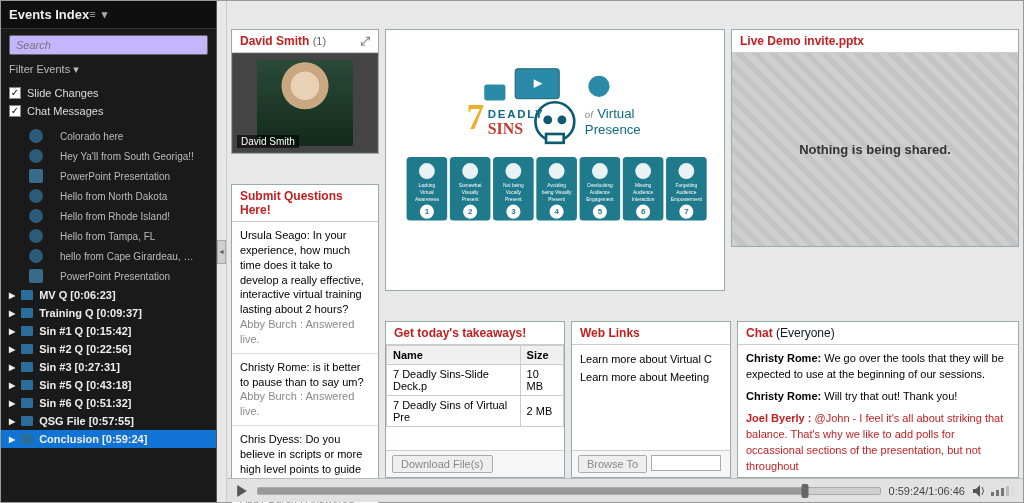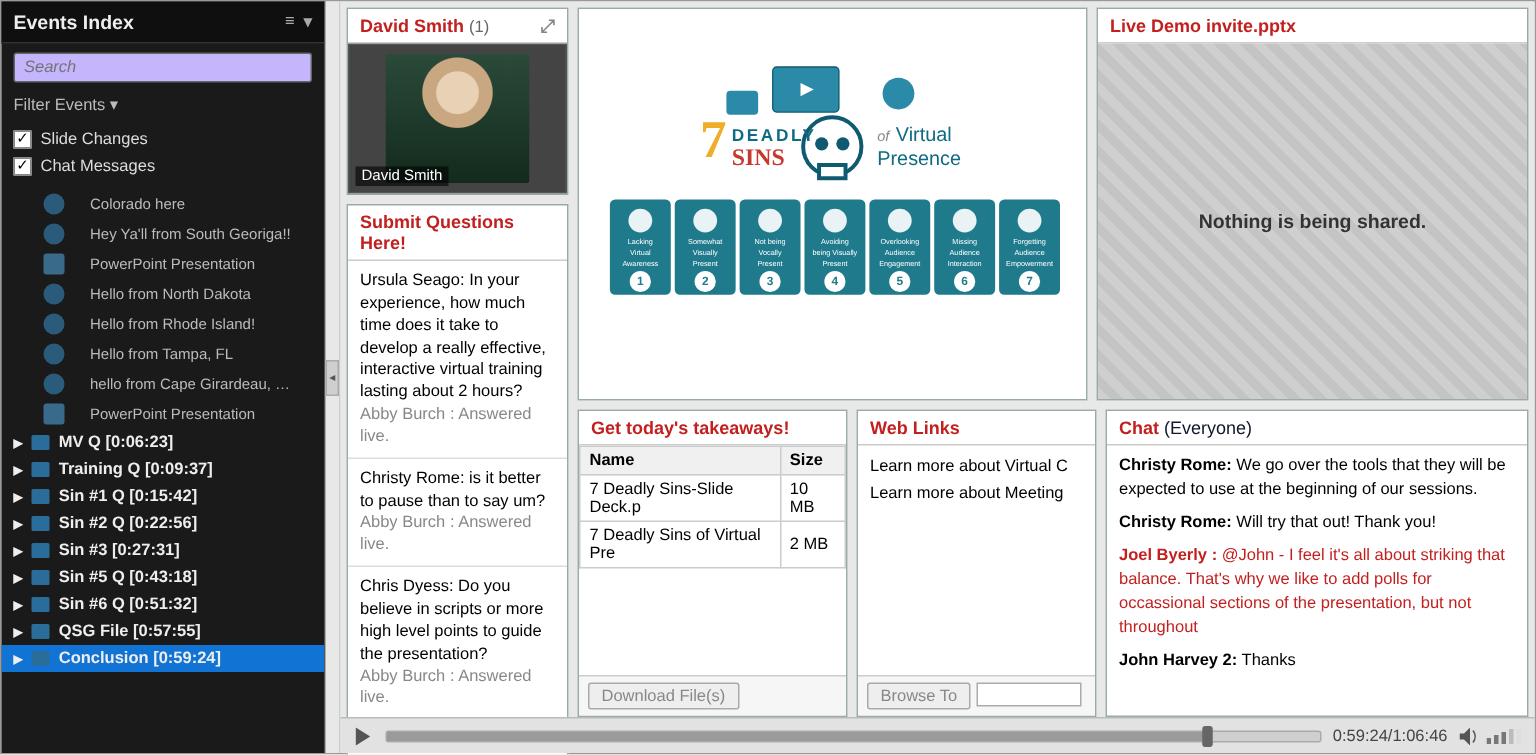--- a/index.html
+++ b/index.html
@@ -1,20 +1,20 @@
 <!DOCTYPE html>
 <html><head>
 <meta charset="utf-8">
 <style>
   * { box-sizing: border-box; margin: 0; padding: 0; }
   html, body { width: 1024px; height: 503px; font-family: Arial, sans-serif; font-size: 11px; overflow: hidden; background:#fff; }
   .app { display: flex; width: 100%; height: 100%; border:1px solid #999; }
   
   .sidebar { width: 216px; background:#1a1a1a; color:#eee; display:flex; flex-direction:column; border-right:1px solid #555;}
-  .sb-header { display:flex; align-items:center; justify-content:space-between; padding:6px 8px; font-weight:bold; font-size:13px; background:#0f0f0f; border-bottom:1px solid #333;}
+  .sb-header { display:flex; align-items:center; justify-content:flex-start; padding:6px 8px; font-weight:bold; font-size:13px; background:#0f0f0f; border-bottom:1px solid #333;}
   .sb-header .icons { display:flex; gap:6px; color:#aaa; font-size:11px;}
   .sb-search { padding:6px 8px; }
   .sb-search input { width:100%; padding:3px 6px; font-style:italic; font-size:11px; background:#c4b5fd; border:1px solid #666; border-radius:2px;}
   .sb-filter { padding:2px 8px 6px 8px; color:#bbb; font-size:11px; cursor:pointer;}
   .sb-filter::after { content:" "; }
   .sb-checks { padding:2px 8px; }
   .sb-check { display:flex; align-items:center; gap:6px; padding:3px 0; color:#ddd; font-size:11px; cursor:pointer;}
   .sb-check .box { width:12px; height:12px; background:#fff; border:1px solid #888; display:inline-flex; align-items:center; justify-content:center; color:#000; font-size:10px; line-height:1;}
   .sb-list { flex:1; overflow:hidden; padding-top:4px;}
   .sb-item { display:flex; align-items:center; gap:17px; padding:3px 8px 3px 28px; color:#bbb; font-size:10px; cursor:pointer; white-space:nowrap; overflow:hidden; text-overflow:ellipsis;}
@@ -24,41 +24,41 @@
   .sb-section .tri { font-size:8px;}
   .sb-section .secic { width:12px; height:10px; background:#2b6d9a; border-radius:1px;}
   .sb-section.sel { background:#1173d4; }
   
   .gutter { width:10px; background:#e8e8e8; display:flex; flex-direction:column; align-items:center; justify-content:center; border-right:1px solid #ccc;}
   .gutter .g-btn { width:9px; height:24px; background:#cfcfcf; border:1px solid #aaa; font-size:8px; line-height:22px; text-align:center; color:#555; margin:40px 0; cursor:pointer;}
   
   .main { flex:1; display:flex; flex-direction:column; min-width:0;}
   .main-top { flex:1; display:flex; gap:6px; padding:4px 4px 0 4px; background:#e8e8e8; min-height:0;}
   .col { display:flex; flex-direction:column; min-width:0;}
-  .panel { background:#fff; border:1px solid #9aa; display:flex; flex-direction:column; min-width:0;}
+  .panel { background:#fff; border:1px solid #9aa; display:flex; flex-direction:column; min-width:0;margin-top:24px;}
   .p-head { padding:4px 8px; font-weight:bold; font-size:12px; color:#c21f1f; border-bottom:1px solid #ccc; display:flex; align-items:center; justify-content:space-between;}
   .p-head .sub { font-weight:normal; color:#666; font-size:11px;}
   .p-head .x { color:#888; cursor:pointer;}
   .p-body { flex:1; overflow:hidden; }
   
   .col1 { width:148px; gap:6px;}
   .video-tile { height:100px; background:#444; position:relative; border:1px solid #555;}
   .avatar { position:absolute; inset:6px 24px; background: radial-gradient(circle at 50% 30%, #e9d1b5 0 18%, #c9a780 19% 30%, transparent 31%), linear-gradient(#2a4a3a,#132a1c); border-radius:2px;}
   .vlabel { position:absolute; left:4px; bottom:4px; background:rgba(0,0,0,.6); color:#fff; padding:1px 4px; font-size:10px;}
   .q-panel { flex:1;}
   .q-item { padding:6px 8px; border-bottom:1px solid #ddd; font-size:11px; line-height:1.35;}
   .q-item .ans { color:#888;}
   
   .col2 { flex:1; gap:6px;}
   .row2 { display:flex; gap:6px; min-height:0;}
   .slide-panel { flex:1; height:262px;}
   .slide-body { flex:1; display:flex; align-items:center; justify-content:center; background:#fff; position:relative;}
   
   .slide-svg { width:94%; height:92%;}
-  .share-panel { width:288px; height:262px;}
+  .share-panel { width:288px; height:218px;}
   .share-body { flex:1; background: repeating-linear-gradient(45deg,#cfcfcf 0 6px,#c4c4c4 6px 12px); display:flex; align-items:center; justify-content:center; color:#333; font-weight:bold; font-size:13px;}
   .row3 { display:flex; gap:6px; flex:1; min-height:0;}
   .dl-panel { width:180px;}
   .wl-panel { width:160px;}
   .chat-panel { flex:1;}
   .tbl { width:100%; border-collapse:collapse; font-size:11px;}
   .tbl th, .tbl td { border:1px solid #ccc; padding:3px 6px; text-align:left;}
   .tbl th { background:#f0f0f0; font-weight:bold;}
   .p-foot { padding:4px 6px; border-top:1px solid #ccc; background:#f6f6f6; display:flex; gap:4px; align-items:flex-start;}
   .btn { padding:2px 8px; border:1px solid #aaa; background:#eee; font-size:11px; color:#888; border-radius:2px; cursor:pointer;}

